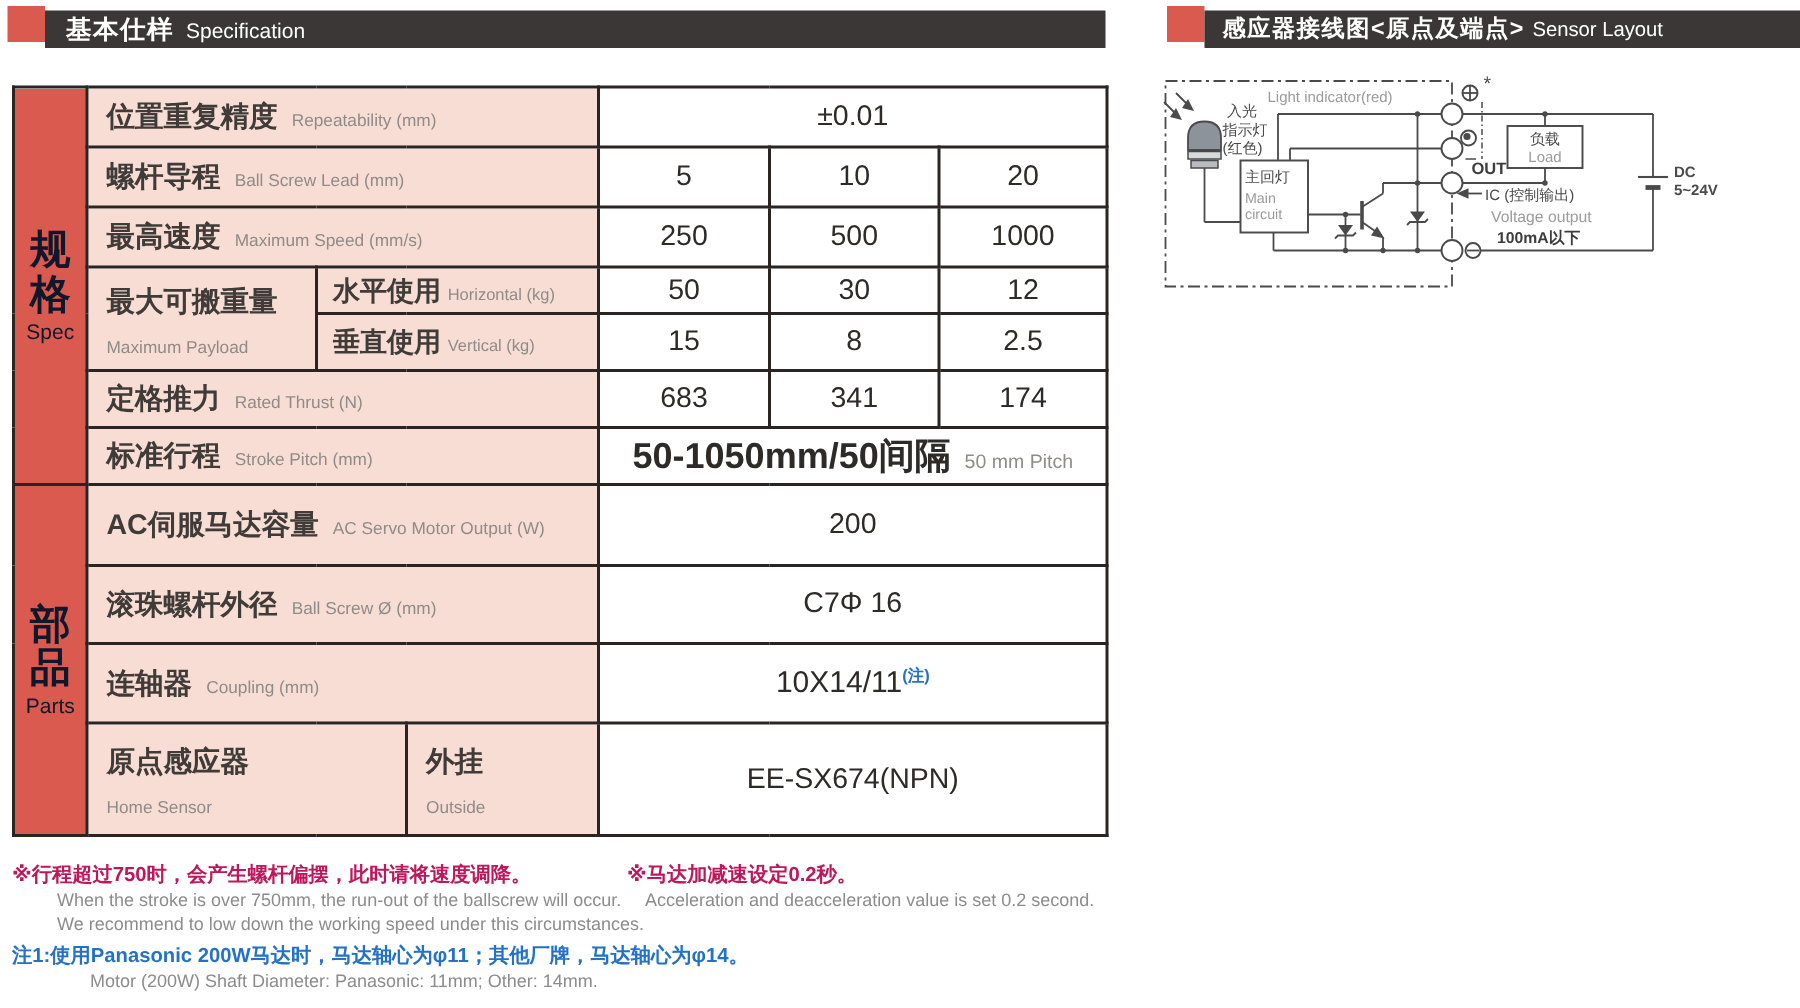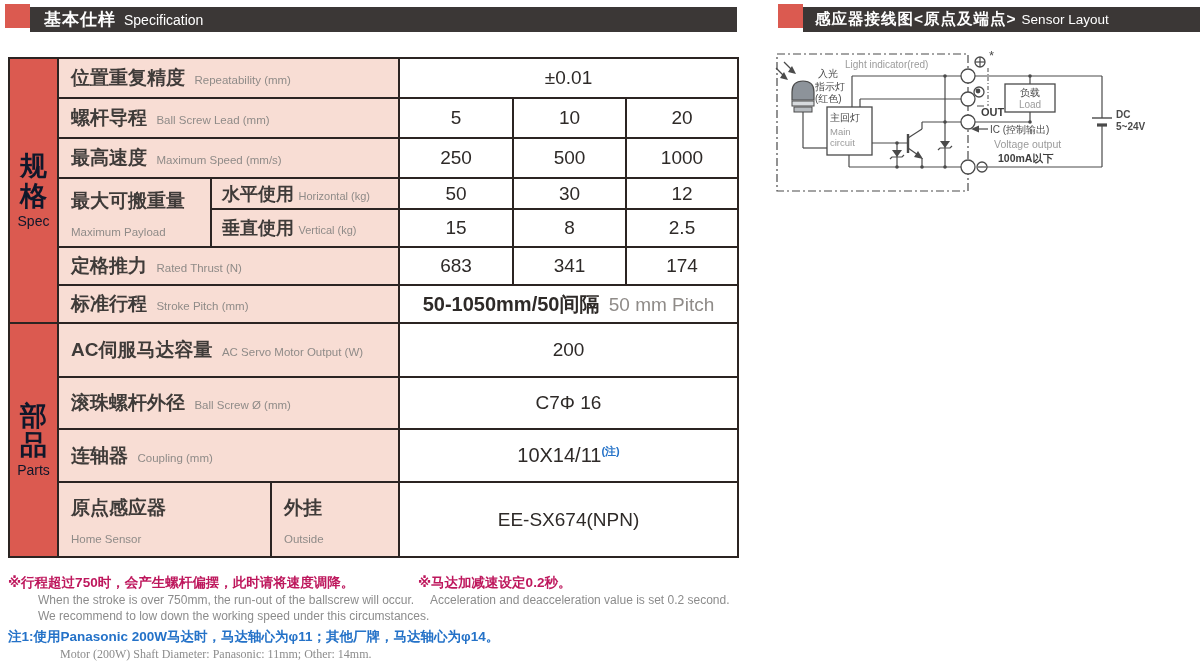--- a/index.html
+++ b/index.html
@@ -21,22 +21,22 @@
   td.side .sen { font-size:14px; margin-top:2px; }
   td.lbl { background:#f8ddd4; padding-left:12px; }
   td.lbl .zh { font-size:19px; font-weight:bold; color:#3f3b39; }
   td.lbl .en { font-size:11.5px; color:#8f8b88; margin-left:5px; }
   td.lbl.stack .zh { display:block; }
   td.lbl.stack .en { display:block; margin-left:0; margin-top:12px; }
   td.sub { background:#f8ddd4; padding-left:10px; }
   td.sub .zh { font-size:18px; font-weight:bold; color:#3f3b39; }
   td.sub .en { font-size:11px; color:#8f8b88; }
   td.val { background:#fff; text-align:center; font-size:19px; color:#2e2a28; }
-  td.val .big { font-size:20px; font-weight:bold; color:#2e2a28; }
-  td.val .gsub { font-size:19px; color:#8f8b88; margin-left:4px; font-weight:normal; }
+  td.val .big { font-size:24px; font-weight:bold; color:#2e2a28; }
+  td.val .gsub { font-size:13px; color:#8f8b88; margin-left:4px; font-weight:normal; }
   sup.noteref { color:#2472c8; font-size:11px; vertical-align:super; font-weight:bold; }
 
   
   .note { position:absolute; white-space:nowrap; }
   .note.red { color:#be185d; font-size:13.5px; font-weight:bold; }
   .note.gray { color:#8c8c8c; font-size:12px; }
   .note.blue { color:#2472c8; font-size:13.5px; font-weight:bold; }
 
   
   #sensor-diagram { position:absolute; left:772px; top:48px; }
@@ -184,21 +184,21 @@
     </tr>
   </tbody>
     </table>
 
   <div class="note red" style="left:8px;  top:574px;">※行程超过750时，会产生螺杆偏摆，此时请将速度调降。</div>
   <div class="note gray" style="left:38px; top:593px;">When the stroke is over 750mm, the run-out of the ballscrew will occur.</div>
   <div class="note gray" style="left:38px; top:609px;">We recommend to low down the working speed under this circumstances.</div>
   <div class="note red" style="left:418px; top:574px;">※马达加减速设定0.2秒。</div>
   <div class="note gray" style="left:430px; top:593px;">Acceleration and deacceleration value is set 0.2 second.</div>
   <div class="note blue" style="left:8px;  top:628px;">注1:使用Panasonic 200W马达时，马达轴心为φ11；其他厂牌，马达轴心为φ14。</div>
-  <div class="note gray" style="left:60px; top:647px;font-family:Liberation Serif, serif;">Motor (200W) Shaft Diameter: Panasonic: 11mm; Other: 14mm.</div>
+  <div class="note gray" style="left:60px; top:647px;">Motor (200W) Shaft Diameter: Panasonic: 11mm; Other: 14mm.</div>
 
   <svg id="sensor-diagram" width="400" height="170" viewBox="0 0 400 170">
 
     <rect x="5" y="6" width="191" height="137" fill="none" stroke="#4a4a4a" stroke-width="1.2" stroke-dasharray="8 3 2 3"></rect>
 
     <g>
       <line class="wire" x1="4" y1="20" x2="12" y2="28"></line>
         <polygon points="16,32 8,30 12,24" fill="#4a4a4a"></polygon>
       <line class="wire" x1="12" y1="14" x2="20" y2="22"></line>
         <polygon points="24,26 16,24 20,18" fill="#4a4a4a"></polygon>

